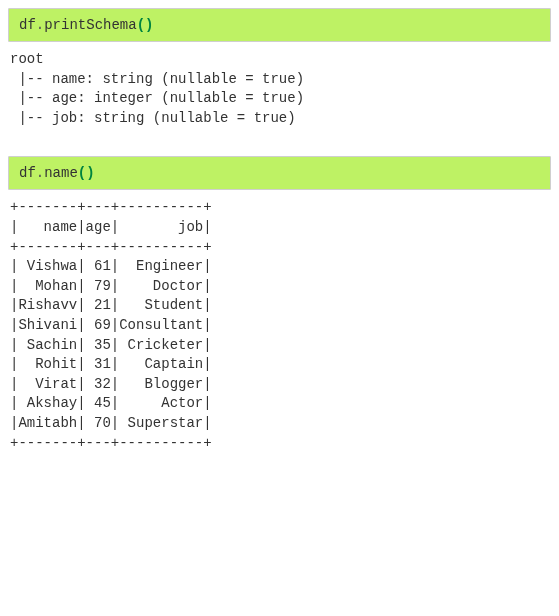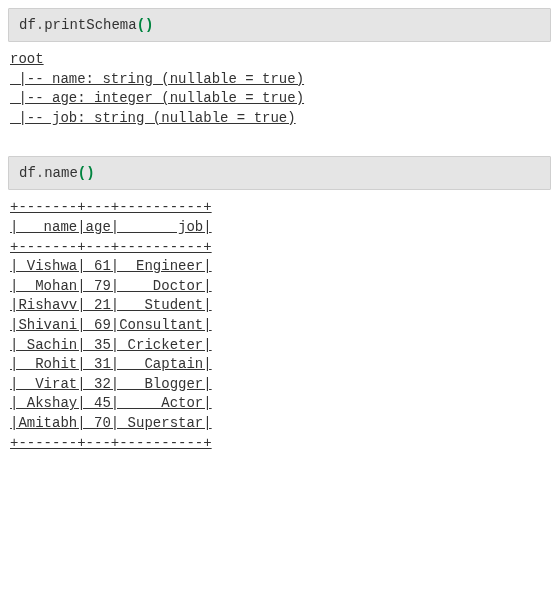--- a/index.html
+++ b/index.html
@@ -5,36 +5,35 @@
     body {
       font-family: -apple-system, BlinkMacSystemFont, "Segoe UI", Helvetica, Arial, sans-serif;
       font-size: 14px;
       margin: 0;
       padding: 8px;
       background: #fff;
       color: #333;
       width: 543px;
     }
     .code-cell {
-      background: #e5e5e5;
+      background: #bef264;
       border: 1px solid #cfcfcf;
       padding: 8px 10px;
       font-family: Consolas, "Courier New", monospace;
       border-radius: 1px;
     }
     .code-cell .id { color: #333; }
     .code-cell .dot { color: #555; }
     .code-cell .method { color: #333; }
     .code-cell .paren { color: #00843f; font-weight: bold; }
     .output {
       font-family: Consolas, "Courier New", monospace;
       white-space: pre;
       padding: 8px 2px;
       line-height: 1.4;
-      text-decoration: underline;
     }
     .spacer {
       height: 20px;
     }
   </style>
 </head>
 <body>
 
 <div class="code-cell">
   <span class="id">df</span><span class="dot">.</span><span class="method">printSchema</span><span class="paren">(</span><span class="paren">)</span>

